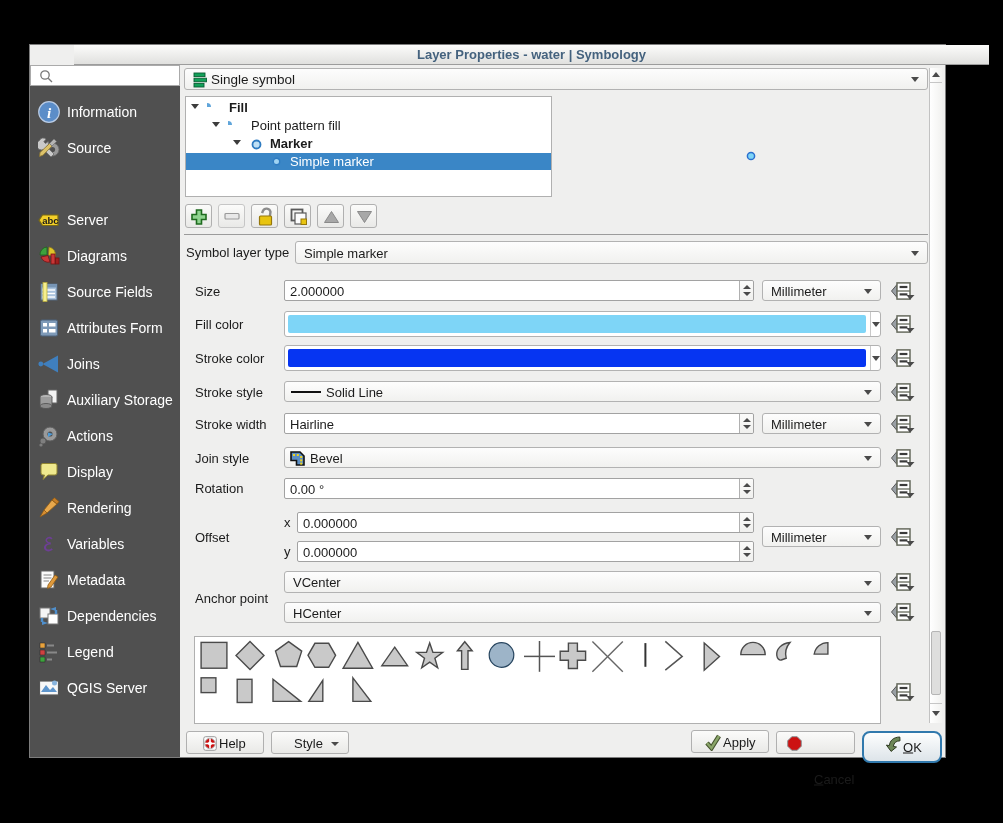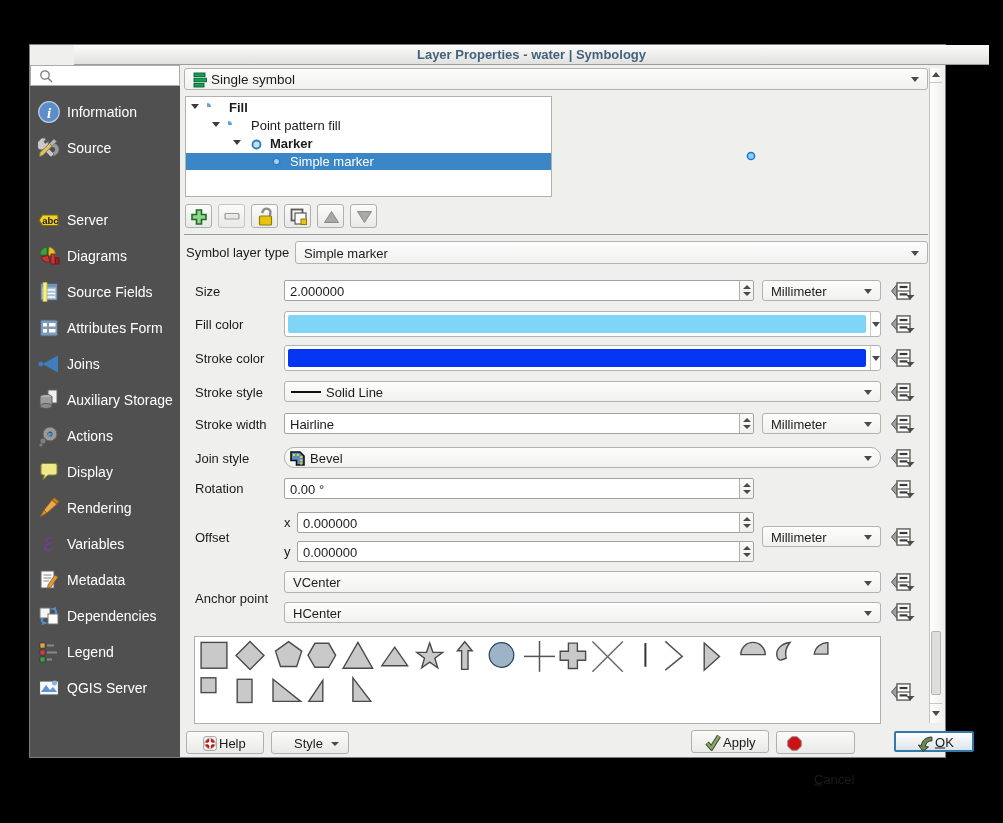--- a/index.html
+++ b/index.html
@@ -330,21 +330,21 @@
   </div>
 <div class="combo" style="left:762px;top:413px;width:119px;height:21px;">
     <span class="txt">Millimeter</span>
     <span class="carw" style="right:8px;top:8px;"></span>
   </div>
 <svg class="dd" style="left:891px;top:415px;" viewBox="0 0 24 18">
     <use href="#ddi"></use>
   </svg>
 
 <div class="flabel" style="top:458px;">Join style</div>
-<div class="combo" style="left:284px;top:447px;width:597px;height:21px;border-radius:10px;">
+<div class="combo" style="left:284px;top:447px;width:597px;height:21px;">
     <svg class="abs" style="left:5px;top:3px;" width="15" height="15" viewBox="0 0 15 15">
       <path d="M1 1 L10 1 L14 5 L14 14 L6.5 14 L6.5 9.5 L1 9.5 Z" fill="#5b8ec4" stroke="#111" stroke-width="1.6"></path>
       <g fill="#f2d41c">
         <rect x="3" y="3" width="2" height="2"></rect>
         <rect x="6.8" y="3" width="2" height="2"></rect>
         <rect x="10.2" y="5" width="2" height="2"></rect>
         <rect x="10.2" y="8.4" width="2" height="2"></rect>
         <rect x="10.2" y="11.6" width="2" height="2"></rect>
       </g>
     </svg>
@@ -478,18 +478,18 @@
       <path d="M2 9 L6.5 14 L14 2" fill="none" stroke="#8aa569" stroke-width="2.4"></path>
     </svg>
   <span class="bt" style="left:31px;">Apply</span>
 </div>
 <div class="btn" style="left:776px;top:731px;width:79px;height:23px;">
   <svg class="abs" style="left:10px;top:4px;" width="15" height="15" viewBox="0 0 15 15">
       <polygon points="4.8,0.7 10.2,0.7 14.3,4.8 14.3,10.2 10.2,14.3 4.8,14.3 0.7,10.2 0.7,4.8" fill="#cc1212" stroke="#8a9396" stroke-width="1"></polygon>
     </svg>
   <span class="bt" style="left:37px;margin-top:36px;"><u>C</u>ancel</span>
 </div>
-<div class="btn" style="left:862px;top:731px;width:80px;height:21px;border:2px solid #3179ad;border-radius:2px;background:linear-gradient(#fdfefe,#dde4e9);margin-left:32px;">
+<div class="btn" style="left:862px;top:731px;width:80px;height:32px;border:2px solid #3179ad;border-radius:8px;background:linear-gradient(#fdfefe,#dde4e9);">
   <svg class="abs" style="left:21px;top:3px;" width="17" height="16" viewBox="0 0 17 16">
       <path d="M14.8 1 C8.2 1.2 4.8 4.8 4.4 9.6 L1.4 9.1 L6.1 15.4 L11.5 11 L8.3 10.4 C8.9 6.8 11 4.9 15 4.8 Z" fill="#6d8757" stroke="#2f3a22" stroke-width="1"></path>
     </svg>
   <span class="bt" style="left:39px;"><u>O</u>K</span>
 </div>
 
 </body></html>

